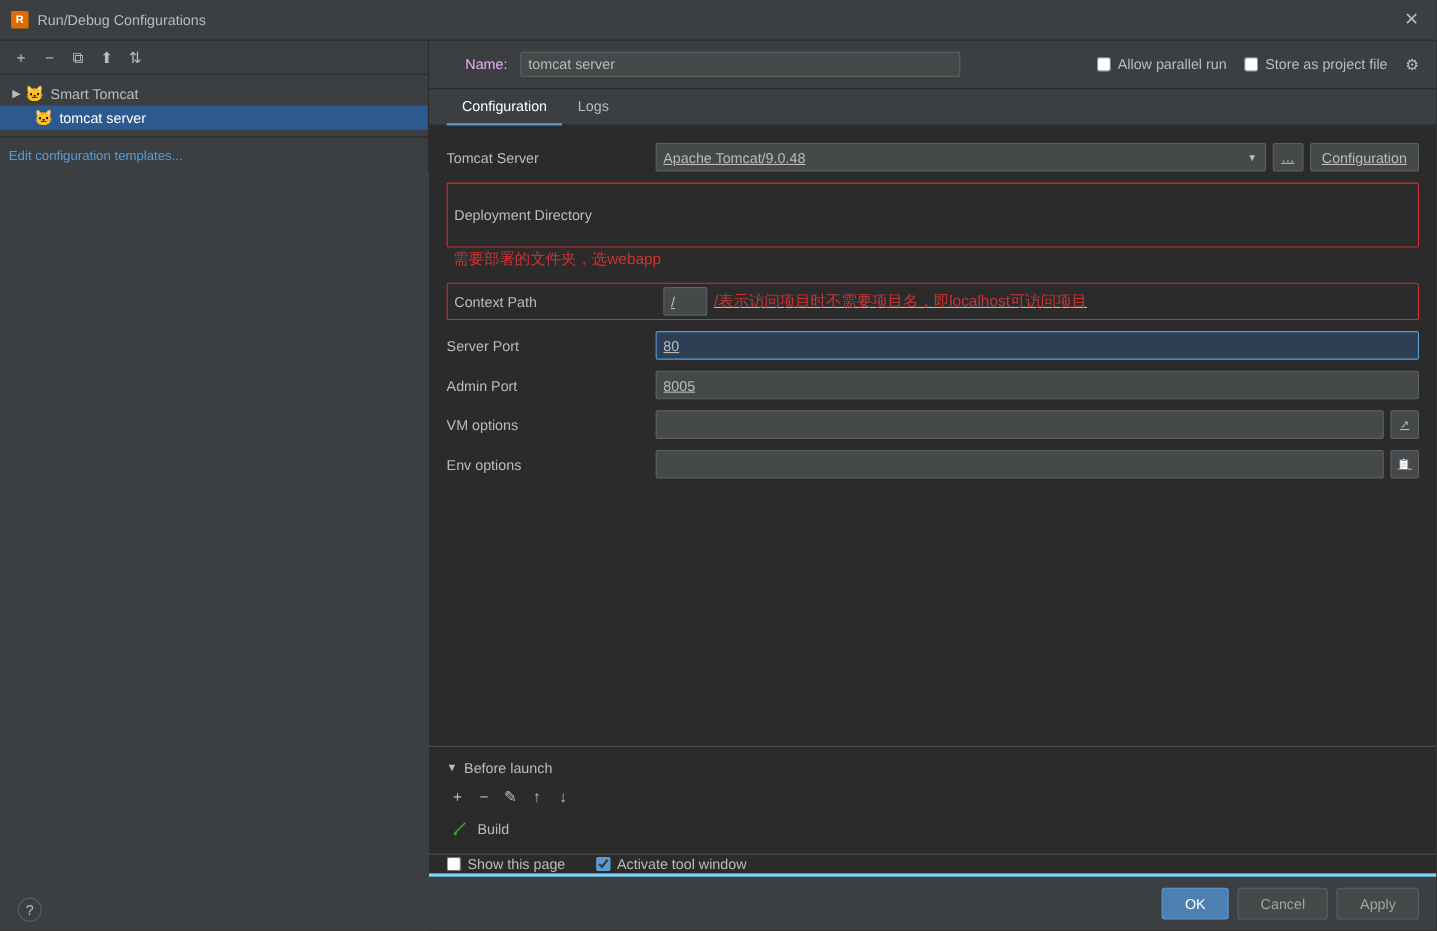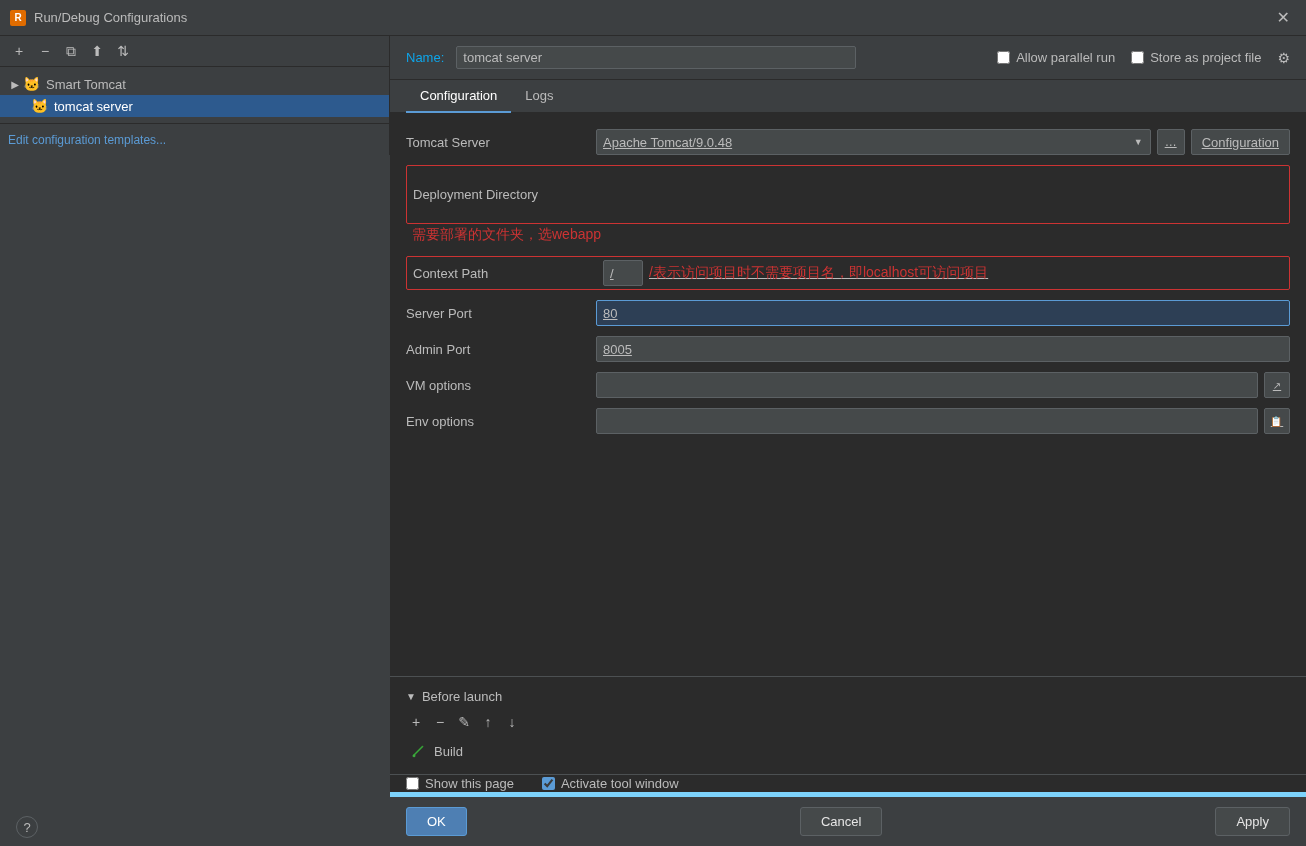--- a/index.html
+++ b/index.html
@@ -140,23 +140,24 @@
     }
     .header-row {
       display: flex;
       align-items: center;
       padding: 10px 16px;
       background: #3c3f41;
       border-bottom: 1px solid #2b2b2b;
       gap: 12px;
     }
     .name-label {
-      color: #0ea5e9;
-      font-size: 13px;
-      flex-shrink: 0;
+      color: #f0abfc;
+      font-size: 13px;
+      flex-shrink: 0;
+      margin-left: 17px;
     }
     .name-input {
       flex: 1;
       max-width: 400px;
       background: #45494a;
       border: 1px solid #5c6164;
       color: #bbbbbb;
       padding: 3px 6px;
       font-size: 13px;
       outline: none;
@@ -340,42 +341,42 @@
     .bottom-options {
       display: flex;
       align-items: center;
       gap: 28px;
       padding: 1px 16px;
       border-top: 1px solid #4c5052;
     }
     
     .footer {
       display: flex;
-      justify-content: space-between;
+      justify-content: flex-end;
       align-items: center;
       padding: 10px 16px;
       gap: 8px;
       background: #3c3f41;
-      border-top: 5px solid #7dd3fc;
+      border-top: 3px solid #7dd3fc;
     }
     .btn {
       padding: 6px 20px;
       font-size: 13px;
       cursor: pointer;
       border-radius: 3px;
       border: 1px solid #5c6164;
     }
     .btn-primary {
       background: #4e7fb3;
       border-color: #5b9bd5;
       color: white;
     }
     .btn-default {
       background: #45494a;
-      color: #e5e5e5;
+      color: #a3a3a3;
     }
     
     .help-circle {
       width: 22px;
       height: 22px;
       border-radius: 50%;
       border: 1px solid #5c6164;
       display: flex;
       align-items: center;
       justify-content: center;

